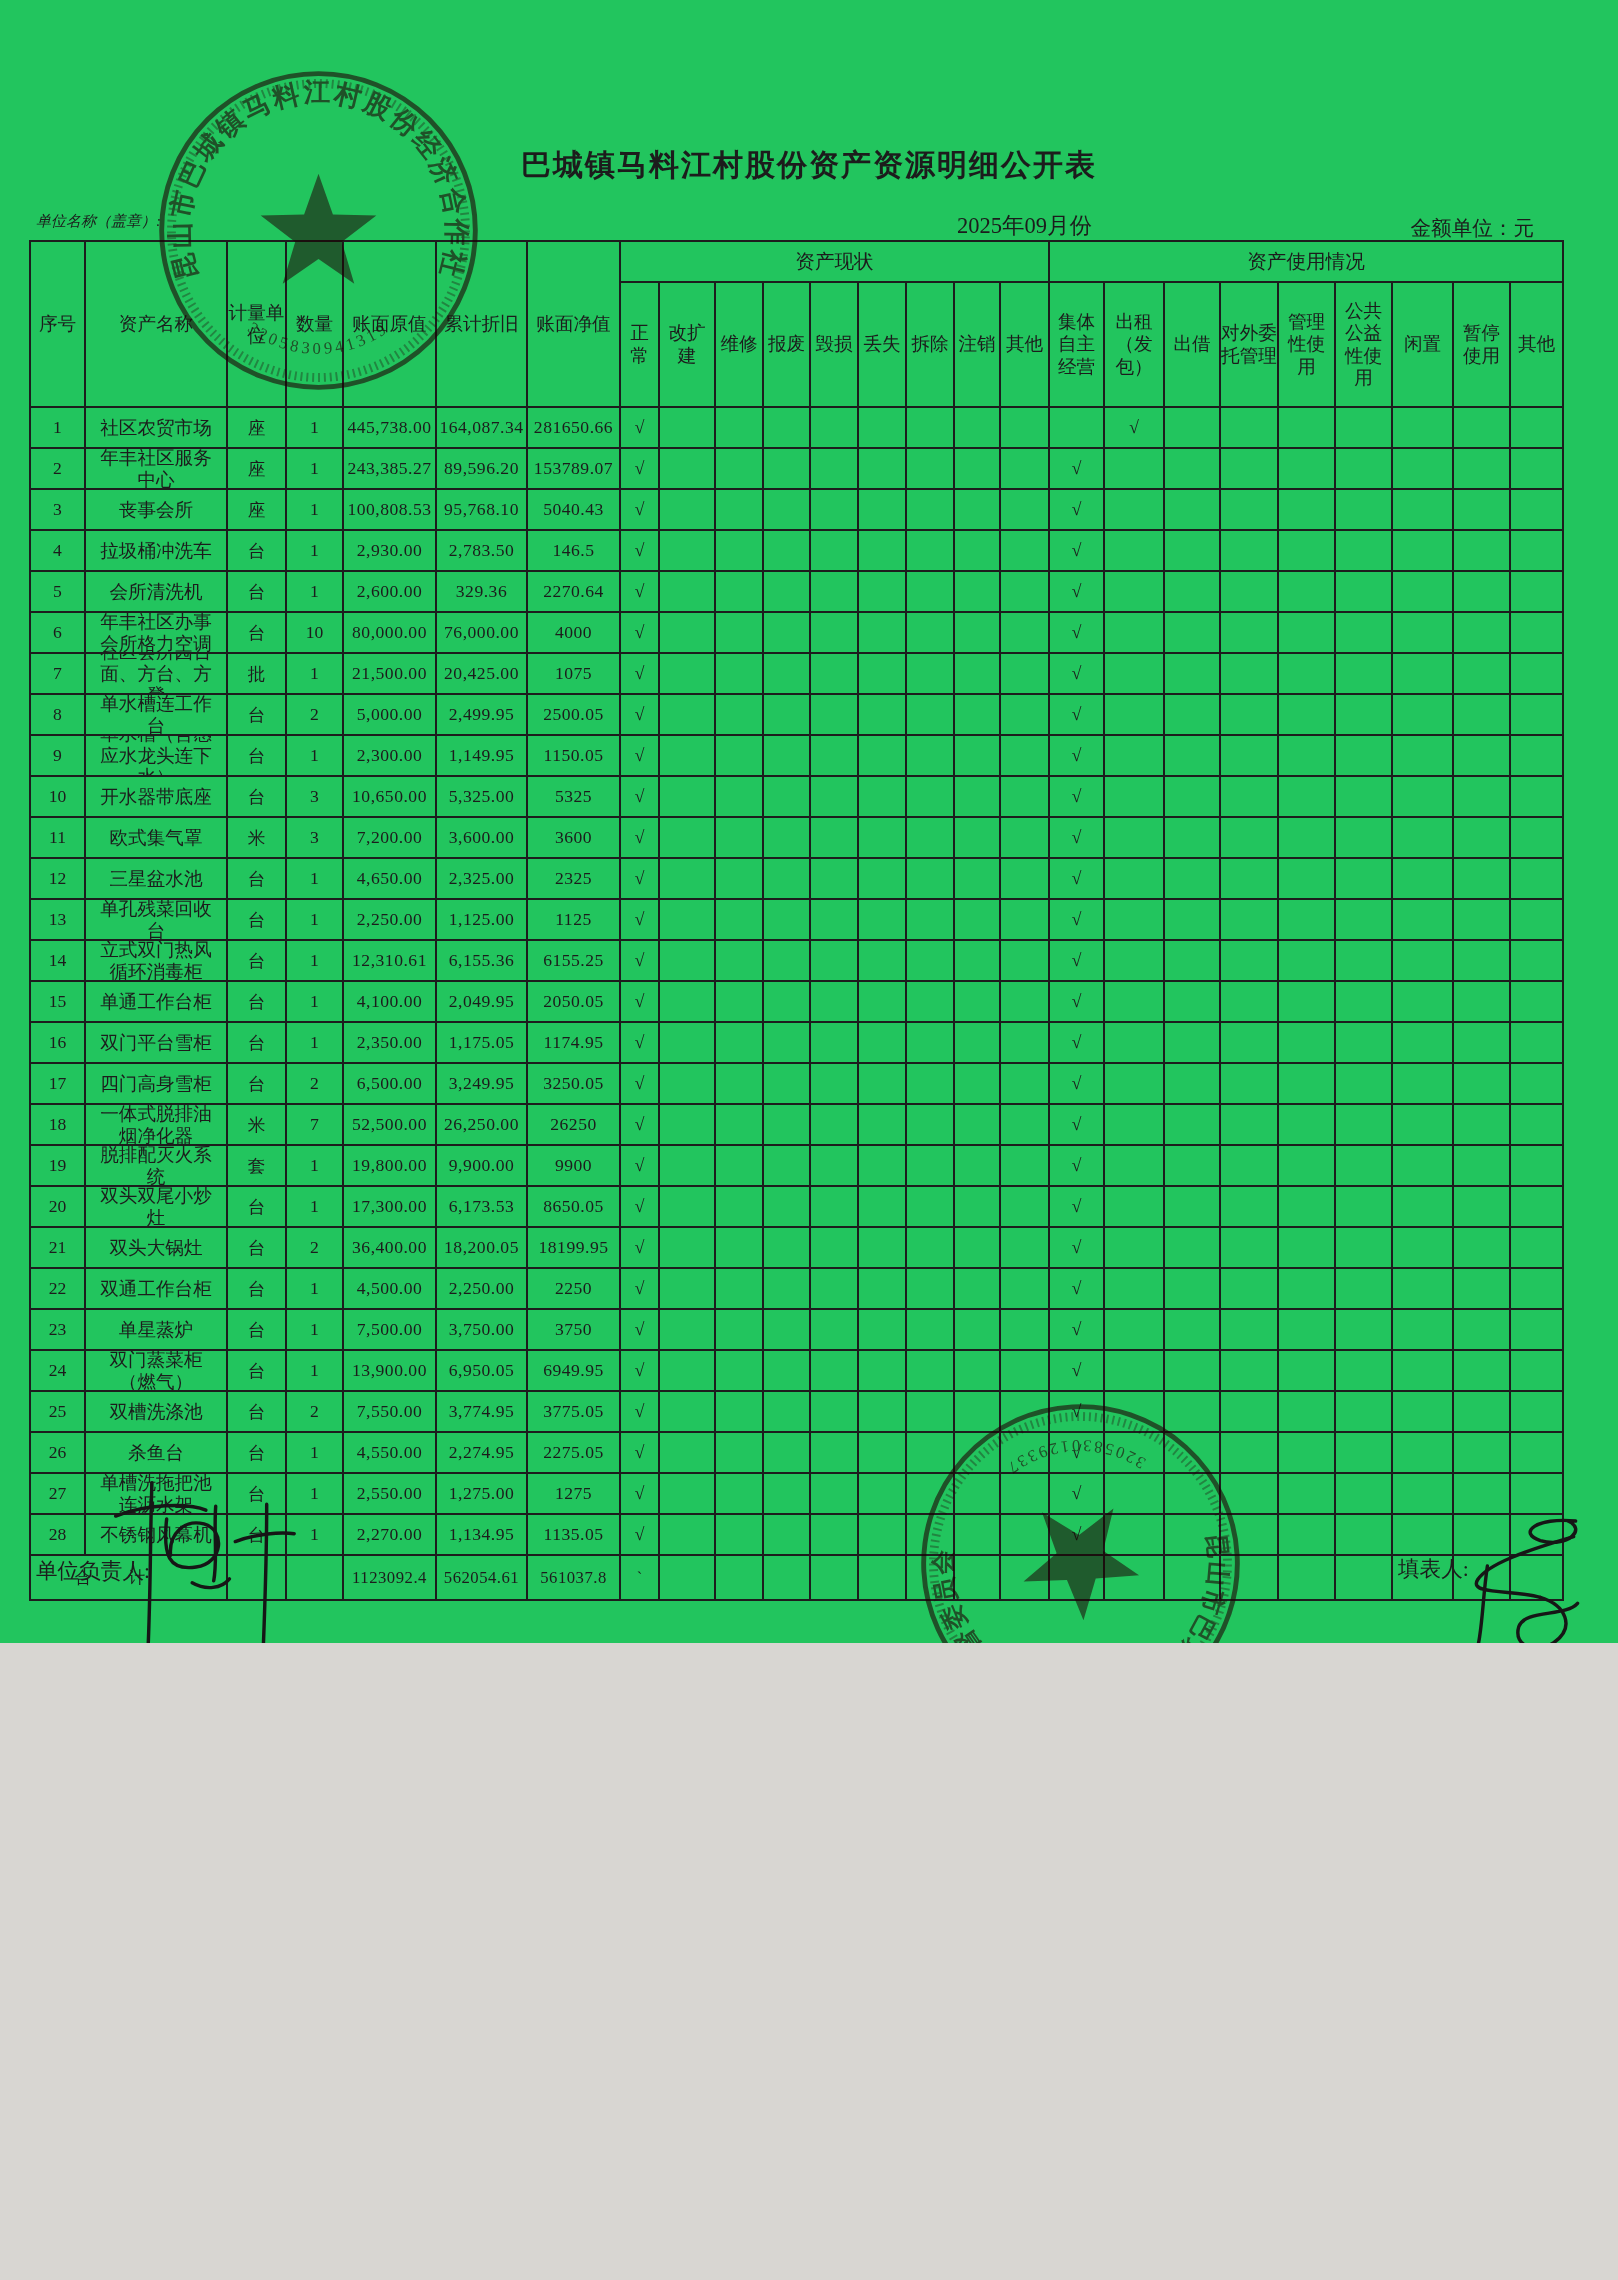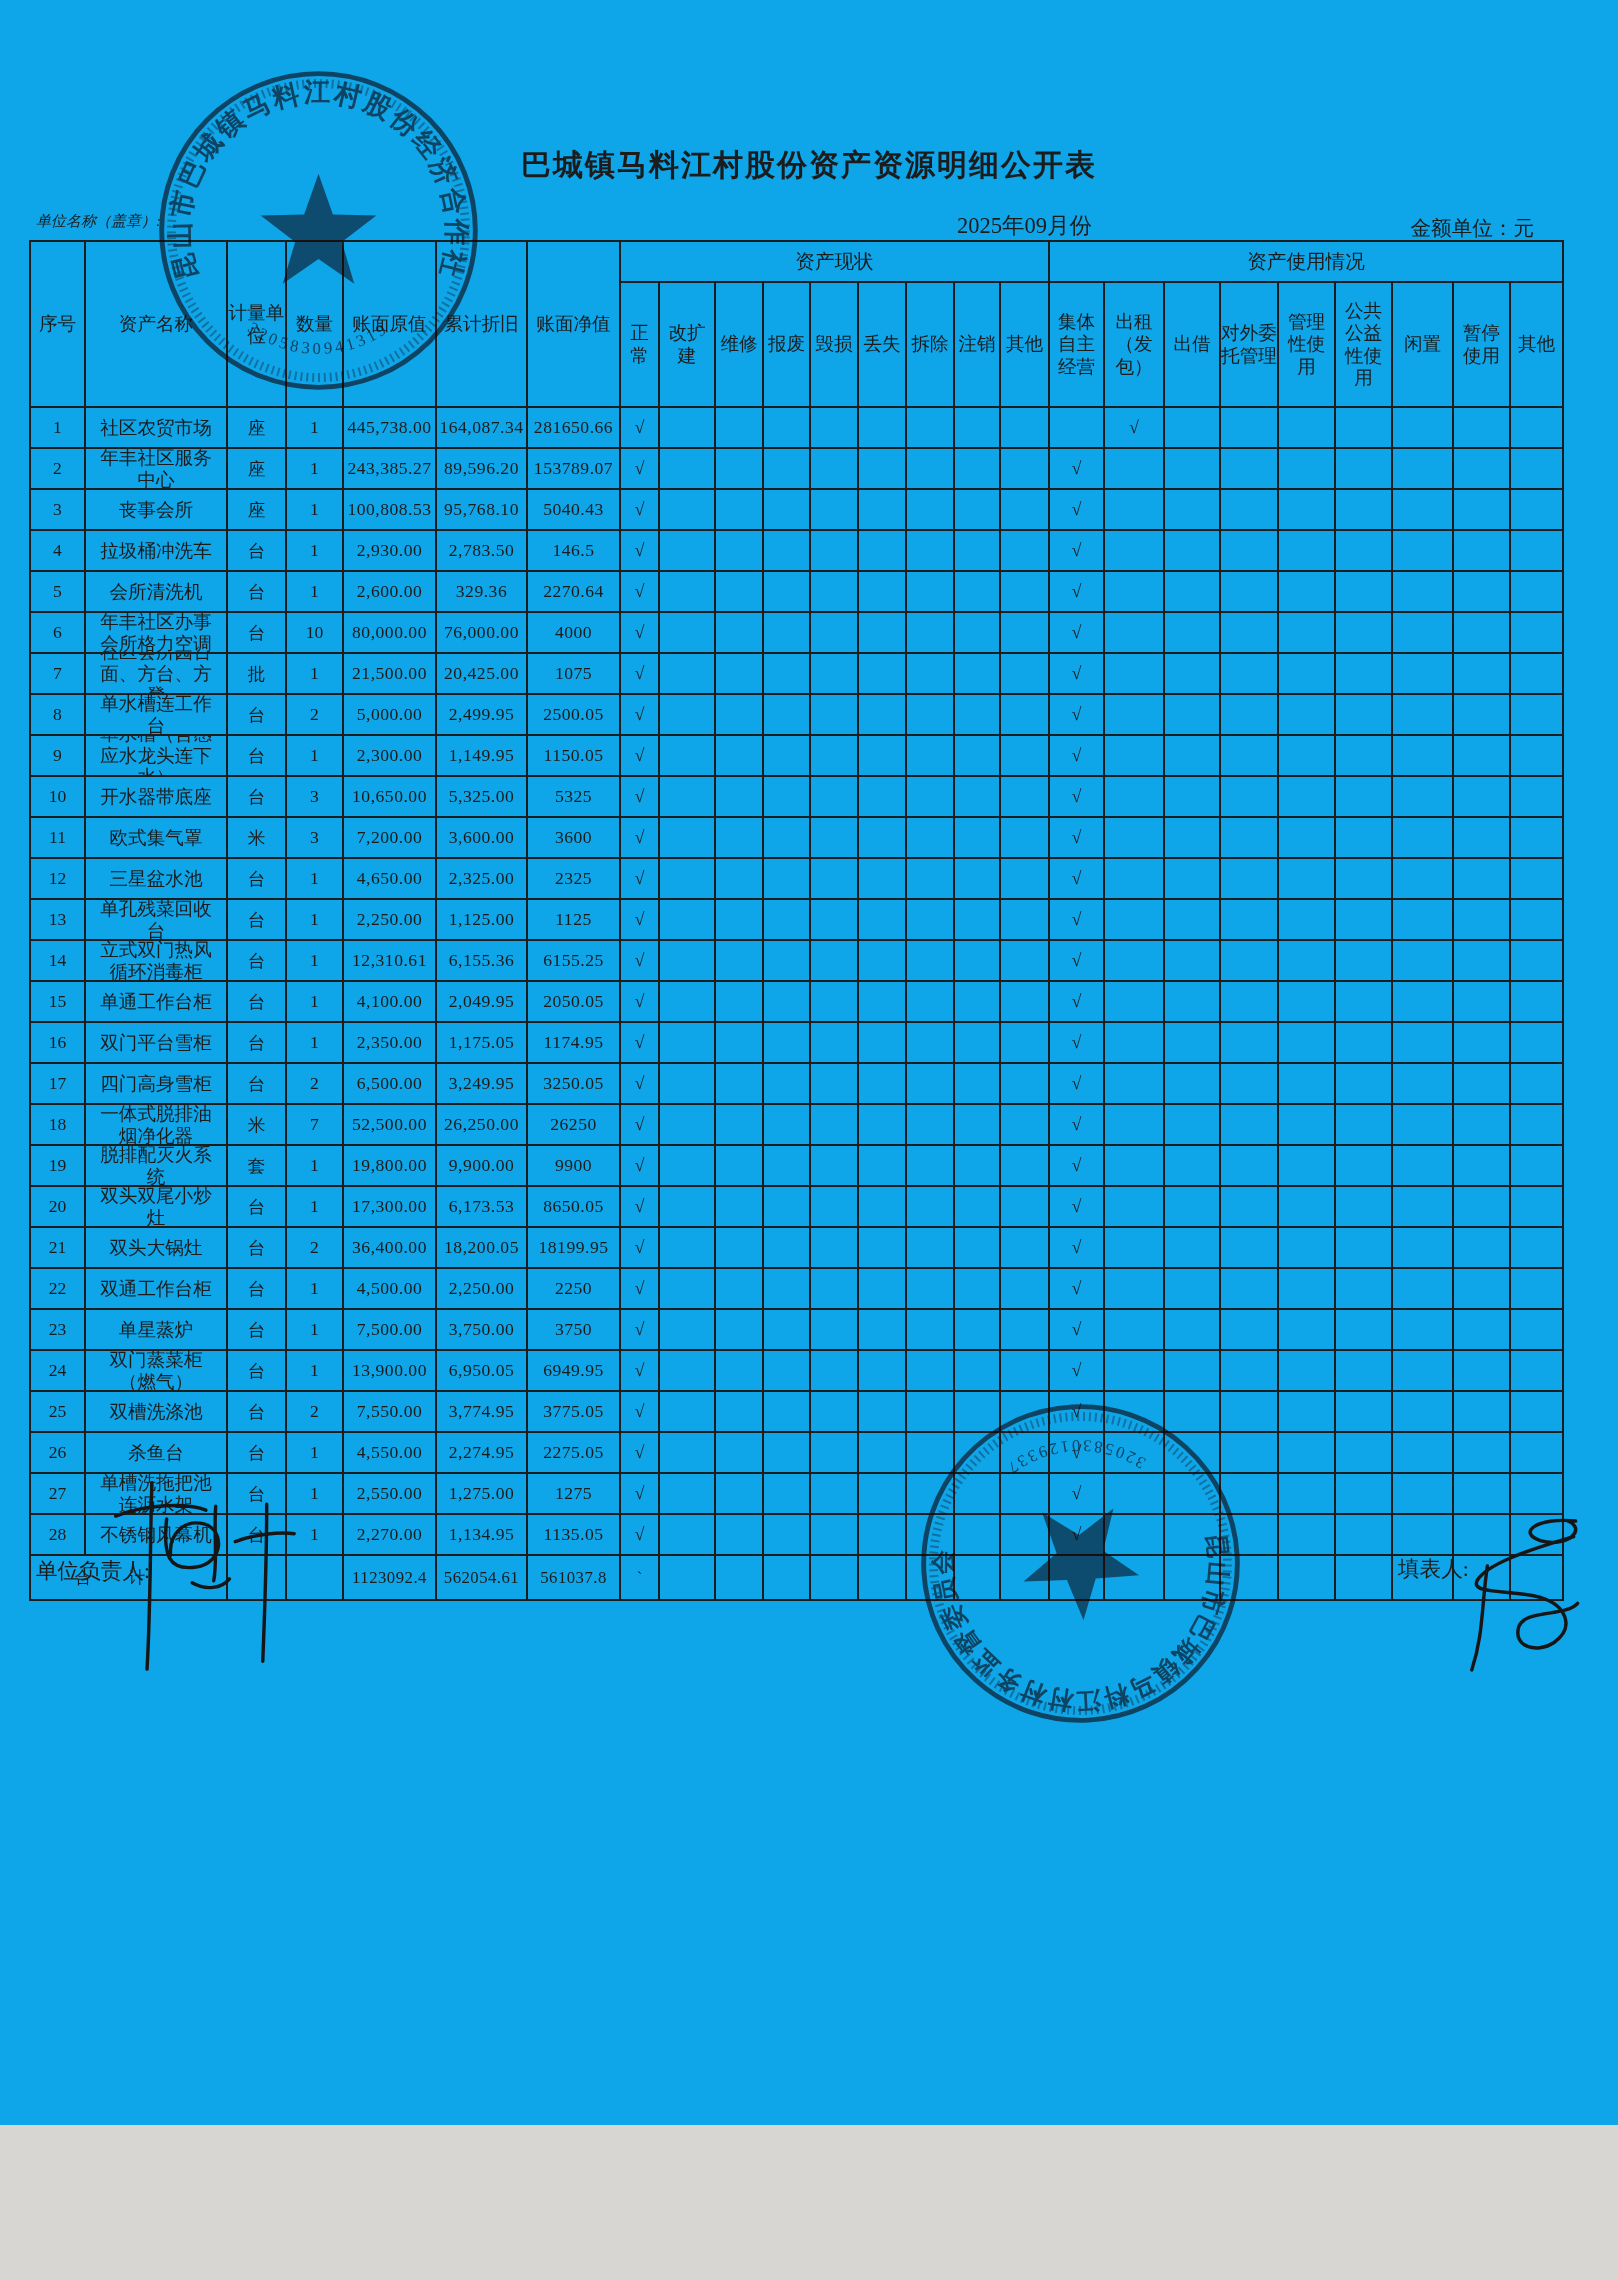--- a/index.html
+++ b/index.html
@@ -1,18 +1,18 @@
 <!DOCTYPE html>
 <html><head>
 <meta charset="utf-8">
 <style>
   html,body{margin:0;padding:0;background:#d8d6d2;}
   .page{
-    position:relative; width:1618px; height:2125px; margin:0 auto;
-    background:#0ea5e9; overflow:hidden;
+    position:relative; width:1618px; height:1643px; margin:0 auto;
+    background:#22c55e; overflow:hidden;
     font-family:"Liberation Serif","DejaVu Serif",serif; color:#1c1c1c;
   }
   .title{
     position:absolute; left:0; top:145px; width:1618px; text-align:center;
     font-size:30px; font-weight:bold; letter-spacing:2px;
   }
   .unit-label{position:absolute; left:36px; top:212px; font-size:15px;font-style:italic;}
   .period{position:absolute; left:921px; top:210px; font-size:22.5px;margin-left:36px;}
   .amount-unit{position:absolute; right:84px; top:214px; font-size:20.6px;}
 

